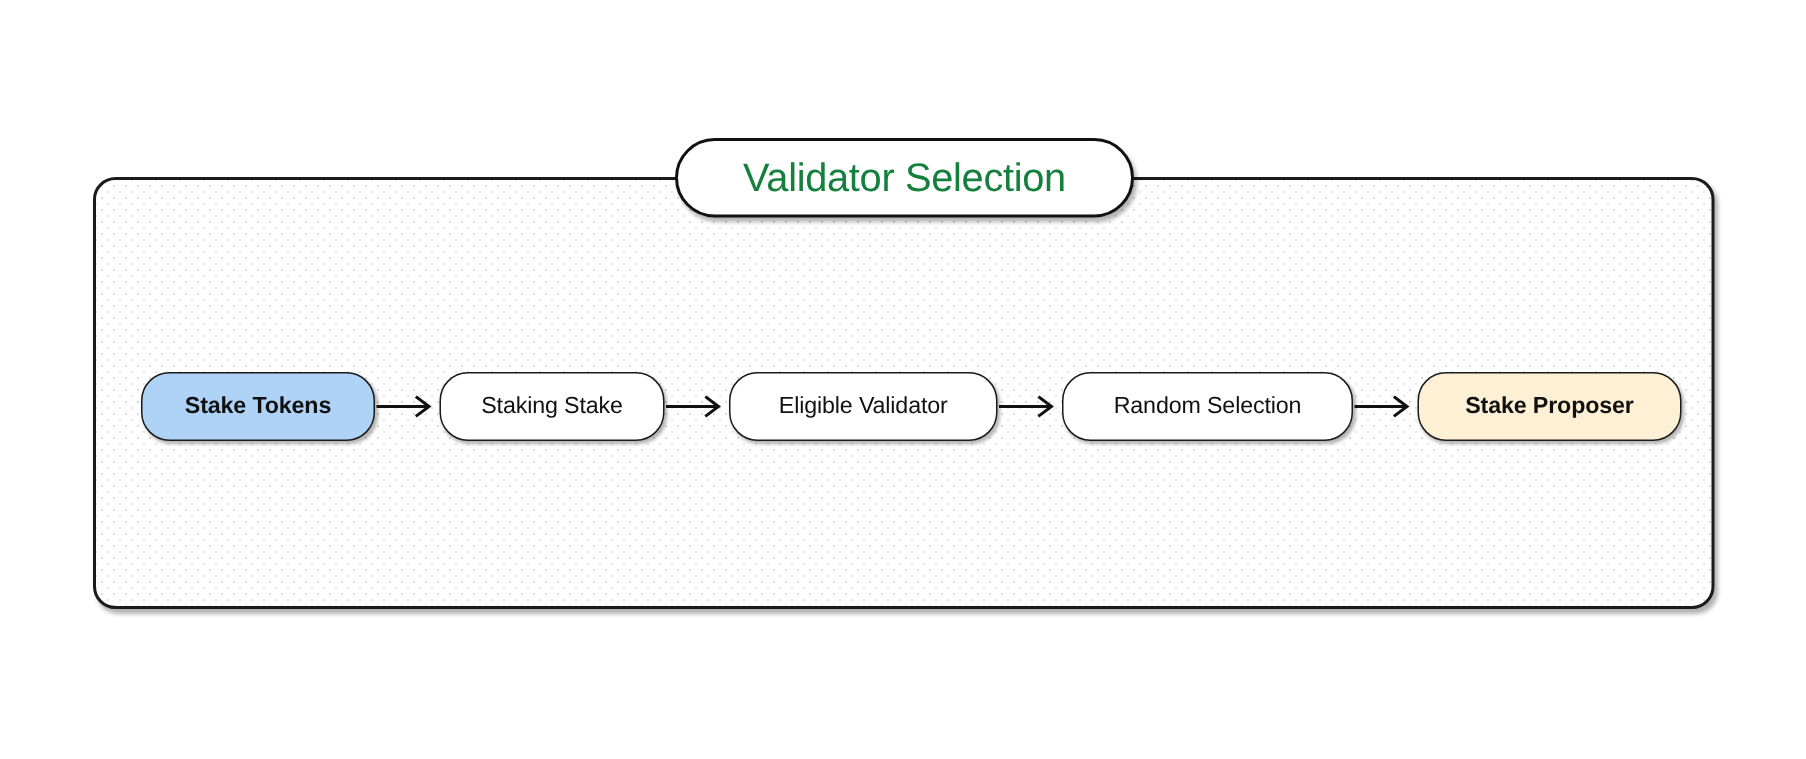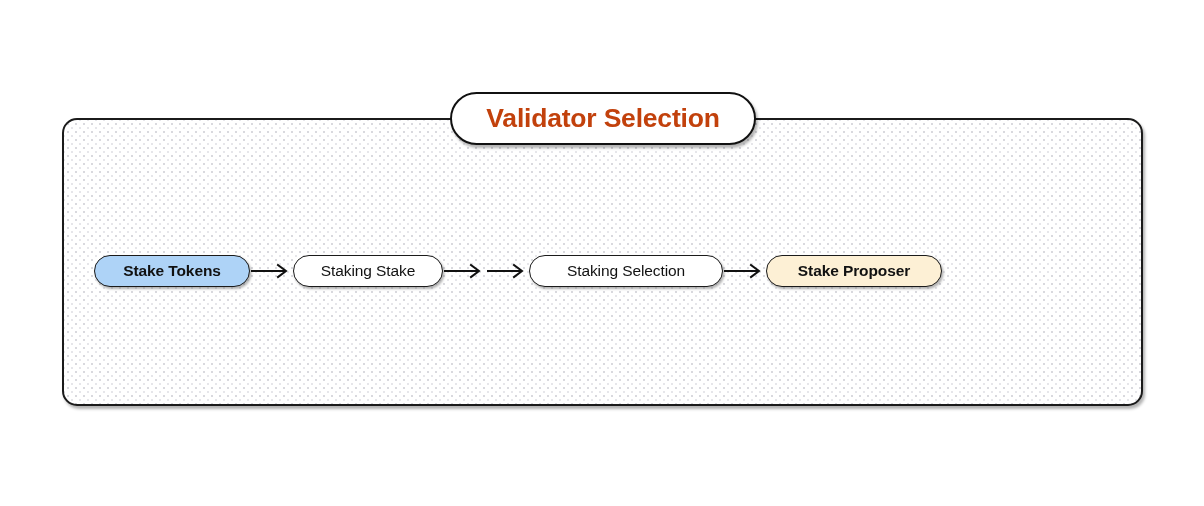--- a/index.html
+++ b/index.html
@@ -46,42 +46,42 @@
     border-radius: 27px;
     background: #ffffff;
     display: flex;
     align-items: center;
     justify-content: center;
     box-shadow: 2px 3px 3px rgba(0,0,0,0.30);
     z-index: 5;
   }
   #diagram-title .title-text {
     font-size: 26.5px;
-    font-weight: bold;
-    color: #c2410c;
+    font-weight: normal;
+    color: #15803d;
     letter-spacing: -0.2px;
     white-space: nowrap;
   }
 
   
   #node-row {
     position: absolute;
     left: 0;
     top: 251px;
     width: 1204px;
     height: 40px;
     display: flex;
     align-items: center;
     z-index: 3;
   }
   .row-spacer-left { width: 94px; flex: 0 0 auto; }
 
   .node {
     box-sizing: border-box;
-    height: 32px;
+    height: 46px;
     border: 1.4px solid #1b1b1b;
     border-radius: 19px;
     background: #ffffff;
     display: flex;
     align-items: center;
     justify-content: center;
     flex: 0 0 auto;
     box-shadow: 1.5px 2px 2.5px rgba(0,0,0,0.30);
   }
   .node .node-label {
@@ -130,28 +130,31 @@
 
   <div class="node n1">
     <span class="node-label">Staking Stake</span>
   </div>
 
   <svg class="connector" viewBox="0 0 43 20">
     <line x1="1" y1="10" x2="35" y2="10" stroke="#111111" stroke-width="2"></line>
     <polyline points="28,4 36,10 28,16" fill="none" stroke="#111111" stroke-width="2" stroke-linecap="square"></polyline>
   </svg>
 
+  <div class="node n2">
+    <span class="node-label">Eligible Validator</span>
+  </div>
 
   <svg class="connector" viewBox="0 0 43 20">
     <line x1="1" y1="10" x2="35" y2="10" stroke="#111111" stroke-width="2"></line>
     <polyline points="28,4 36,10 28,16" fill="none" stroke="#111111" stroke-width="2" stroke-linecap="square"></polyline>
   </svg>
 
   <div class="node n3">
-    <span class="node-label">Staking Selection</span>
+    <span class="node-label">Random Selection</span>
   </div>
 
   <svg class="connector" viewBox="0 0 43 20">
     <line x1="1" y1="10" x2="35" y2="10" stroke="#111111" stroke-width="2"></line>
     <polyline points="28,4 36,10 28,16" fill="none" stroke="#111111" stroke-width="2" stroke-linecap="square"></polyline>
   </svg>
 
   <div class="node n4 emphasis">
     <span class="node-label">Stake Proposer</span>
   </div>

